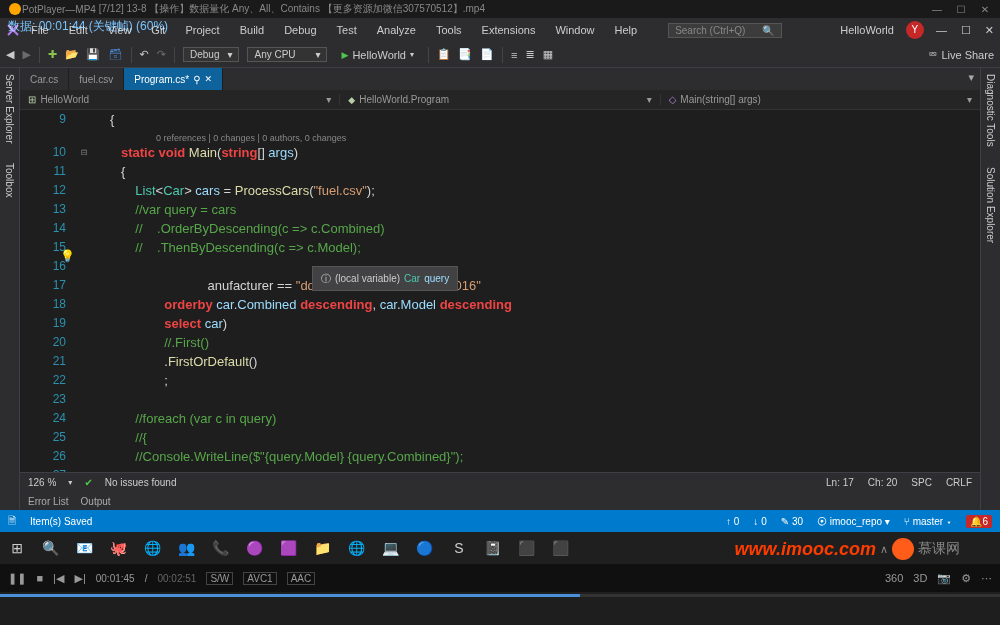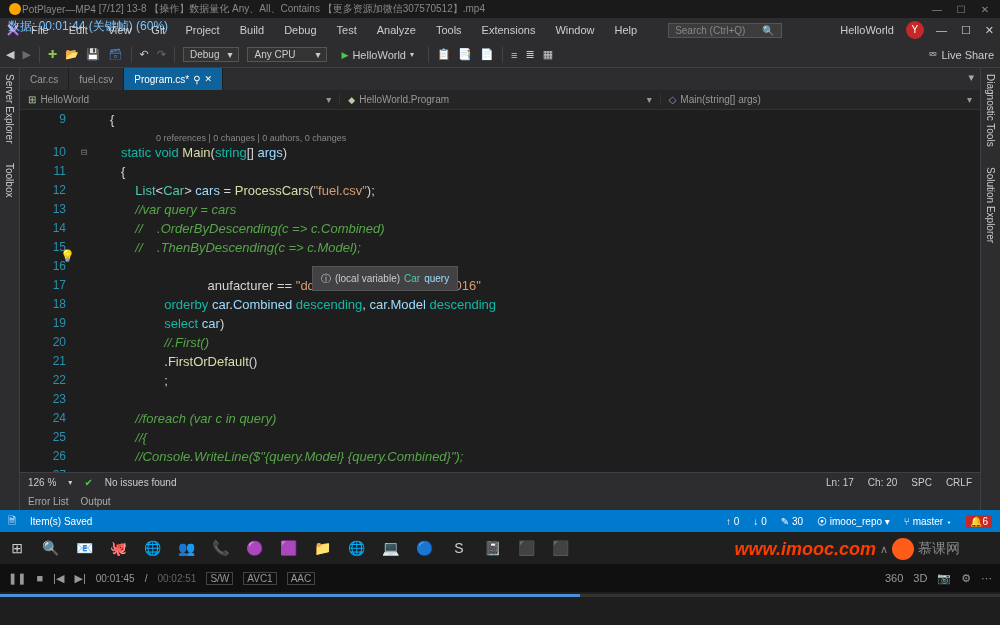--- a/index.html
+++ b/index.html
@@ -39,25 +39,25 @@
 .cube { color: #b5cea8; font-size: 9px; }
 .code-view { flex: 1; display: flex; background: #1e1e1e; overflow: hidden; position: relative; }
 .gutter { width: 56px; background: #1e1e1e; text-align: right; padding-right: 10px; }
 .gutter .ln { height: 19px; line-height: 19px; color: #2b91af; font-size: 12px; }
 .fold-col { width: 16px; }
 .fold-mark { height: 19px; display: flex; align-items: center; justify-content: center; color: #888; font-size: 8px; }
 .code { flex: 1; font-family: Consolas, monospace; font-size: 13px; line-height: 19px; position: relative; }
 .cl { height: 19px; white-space: pre; }
 .cl.hl { background: #2a2d2e; }
 .hint { height: 14px; font-size: 9px; color: #888; padding-left: 64px; }
-.kw { color: #14b8a6; }
+.kw { color: #ef4444; font-weight: bold; }
 .ty { color: #4ec9b0; }
 .fn { color: #dcdcaa; }
 .st { color: #d69d72; }
-.cm { color: #57a64a; font-style: italic; }
+.cm { color: #57a64a; }
 .pu { color: #d4d4d4; }
 .va { color: #9cdcfe; }
 .sel { background: #3a5c28; border: 1px solid #7ba83d; padding: 0 1px; }
 .tooltip { position: absolute; top: 156px; left: 220px; background: #424245; border: 1px solid #555; padding: 2px 8px; font-size: 10px; color: #ccc; display: flex; align-items: center; gap: 4px; z-index: 3; }
 .bulb { position: absolute; left: -32px; top: 137px; color: #ffcc00; font-size: 12px; }
 .ed-status { height: 20px; background: #2d2d30; display: flex; align-items: center; padding: 0 8px; gap: 12px; font-size: 10px; color: #ccc; border-top: 1px solid #3f3f46; }
 .check { color: #4ec94e; }
 .ed-status .right { margin-left: auto; display: flex; gap: 14px; }
 .bottom-tabs { height: 18px; background: #2d2d30; display: flex; align-items: center; padding: 0 8px; gap: 12px; font-size: 10px; color: #aaa; }
 .vs-status { height: 22px; background: #007acc; display: flex; align-items: center; padding: 0 8px; gap: 14px; color: #fff; font-size: 10px; }

